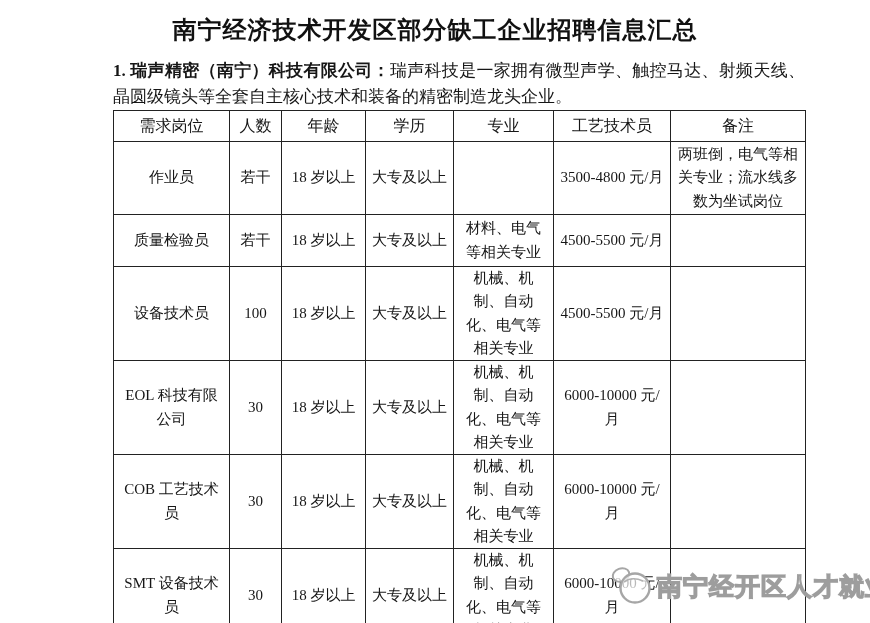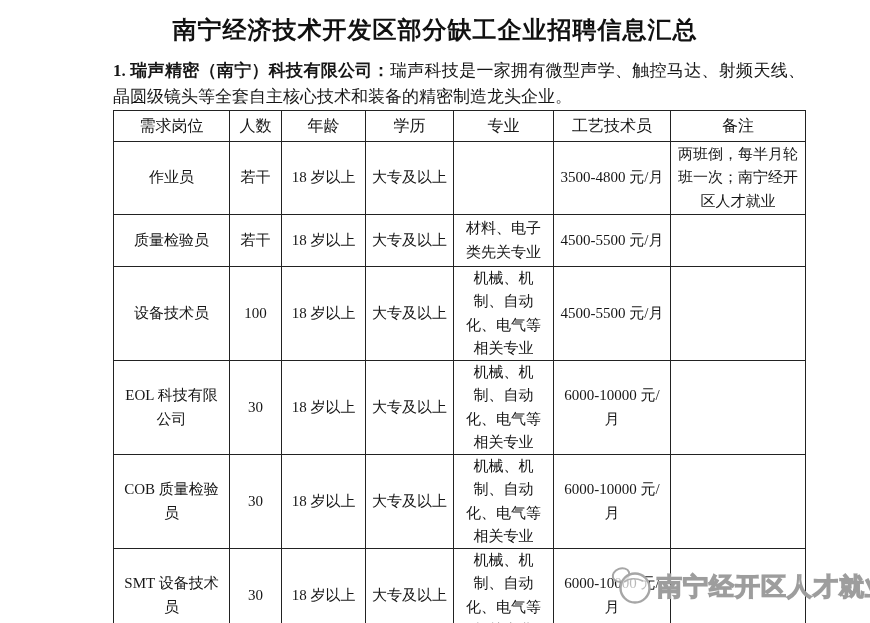--- a/index.html
+++ b/index.html
@@ -132,28 +132,28 @@
       </tr>
     </thead>
     <tbody>
       <tr class="r1">
         <td class="col-position">作业员</td>
         <td>若干</td>
         <td>18 岁以上</td>
         <td>大专及以上</td>
         <td class="col-major"></td>
         <td class="col-salary">3500-4800 元/月</td>
-        <td class="col-notes">两班倒，每半月轮班一次；南宁经开区人才就业</td>
+        <td class="col-notes">两班倒，电气等相关专业；流水线多数为坐试岗位</td>
       </tr>
       <tr class="r2">
         <td class="col-position">质量检验员</td>
         <td>若干</td>
         <td>18 岁以上</td>
         <td>大专及以上</td>
-        <td class="col-major">材料、电子类先关专业</td>
+        <td class="col-major">材料、电气等相关专业</td>
         <td class="col-salary">4500-5500 元/月</td>
         <td class="col-notes"></td>
       </tr>
       <tr class="r3">
         <td class="col-position">设备技术员</td>
         <td>100</td>
         <td>18 岁以上</td>
         <td>大专及以上</td>
         <td class="col-major">机械、机制、自动化、电气等相关专业</td>
         <td class="col-salary">4500-5500 元/月</td>
@@ -162,21 +162,21 @@
       <tr class="r4">
         <td class="col-position">EOL 科技有限公司</td>
         <td>30</td>
         <td>18 岁以上</td>
         <td>大专及以上</td>
         <td class="col-major">机械、机制、自动化、电气等相关专业</td>
         <td class="col-salary">6000-10000 元/月</td>
         <td class="col-notes"></td>
       </tr>
       <tr class="r5">
-        <td class="col-position">COB 质量检验员</td>
+        <td class="col-position">COB 工艺技术员</td>
         <td>30</td>
         <td>18 岁以上</td>
         <td>大专及以上</td>
         <td class="col-major">机械、机制、自动化、电气等相关专业</td>
         <td class="col-salary">6000-10000 元/月</td>
         <td class="col-notes"></td>
       </tr>
       <tr class="r6">
         <td class="col-position">SMT 设备技术员</td>
         <td>30</td>

